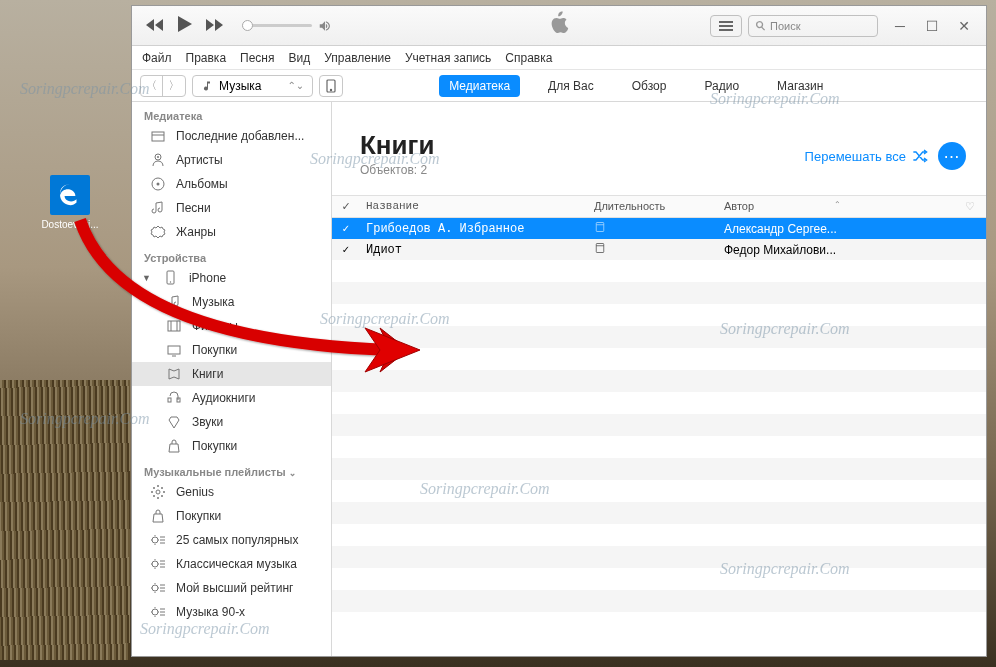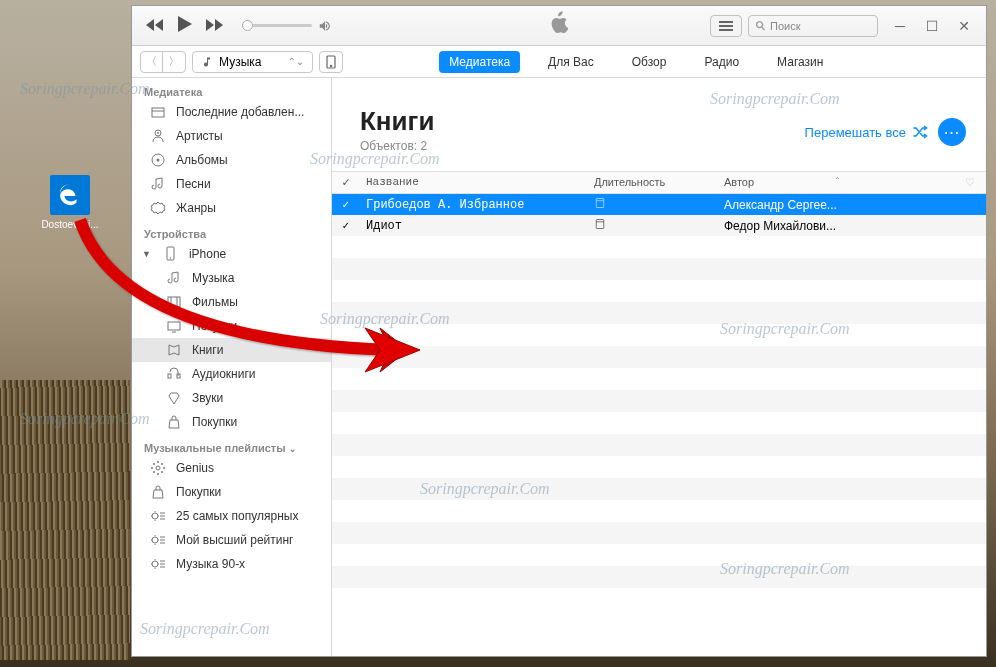--- a/index.html
+++ b/index.html
@@ -137,20 +137,29 @@
         <span>Поиск</span>
       </div>
       <div class="win-controls">
         <div class="win-btn">─</div>
         <div class="win-btn">☐</div>
         <div class="win-btn">✕</div>
       </div>
     </div>
   </div>
 
+  <div class="menubar" id="menubar">
+      <span>Файл</span>
+      <span>Правка</span>
+      <span>Песня</span>
+      <span>Вид</span>
+      <span>Управление</span>
+      <span>Учетная запись</span>
+      <span>Справка</span>
+    </div>
 
   <div class="toolbar">
     <div class="nav-btns">
       <div>〈</div>
       <div>〉</div>
     </div>
     <div class="media-select">
       <svg width="12" height="12" viewBox="0 0 24 24" fill="#666">
           <path d="M12 3v10.6A4 4 0 1014 17V7h4V3h-6z"></path>
         </svg>
@@ -324,20 +333,32 @@
           <span class="ico">
             <svg viewBox="0 0 16 16" width="16" height="16">
               <circle cx="5" cy="8" r="3" fill="none" stroke="currentColor"></circle>
               <path d="M5 4v-1M5 13v-1M2 8h-1M9 8h-1" stroke="currentColor"></path>
               <line x1="10" y1="5" x2="15" y2="5" stroke="currentColor"></line>
               <line x1="10" y1="8" x2="15" y2="8" stroke="currentColor"></line>
               <line x1="10" y1="11" x2="15" y2="11" stroke="currentColor"></line>
             </svg>
           </span>
           <span>25 самых популярных</span>
+        </div>
+        <div class="sb-item">
+          <span class="ico">
+            <svg viewBox="0 0 16 16" width="16" height="16">
+              <circle cx="5" cy="8" r="3" fill="none" stroke="currentColor"></circle>
+              <path d="M5 4v-1M5 13v-1M2 8h-1M9 8h-1" stroke="currentColor"></path>
+              <line x1="10" y1="5" x2="15" y2="5" stroke="currentColor"></line>
+              <line x1="10" y1="8" x2="15" y2="8" stroke="currentColor"></line>
+              <line x1="10" y1="11" x2="15" y2="11" stroke="currentColor"></line>
+            </svg>
+          </span>
+          <span>Классическая музыка</span>
         </div>
         <div class="sb-item">
           <span class="ico">
             <svg viewBox="0 0 16 16" width="16" height="16">
               <circle cx="5" cy="8" r="3" fill="none" stroke="currentColor"></circle>
               <path d="M5 4v-1M5 13v-1M2 8h-1M9 8h-1" stroke="currentColor"></path>
               <line x1="10" y1="5" x2="15" y2="5" stroke="currentColor"></line>
               <line x1="10" y1="8" x2="15" y2="8" stroke="currentColor"></line>
               <line x1="10" y1="11" x2="15" y2="11" stroke="currentColor"></line>
             </svg>

